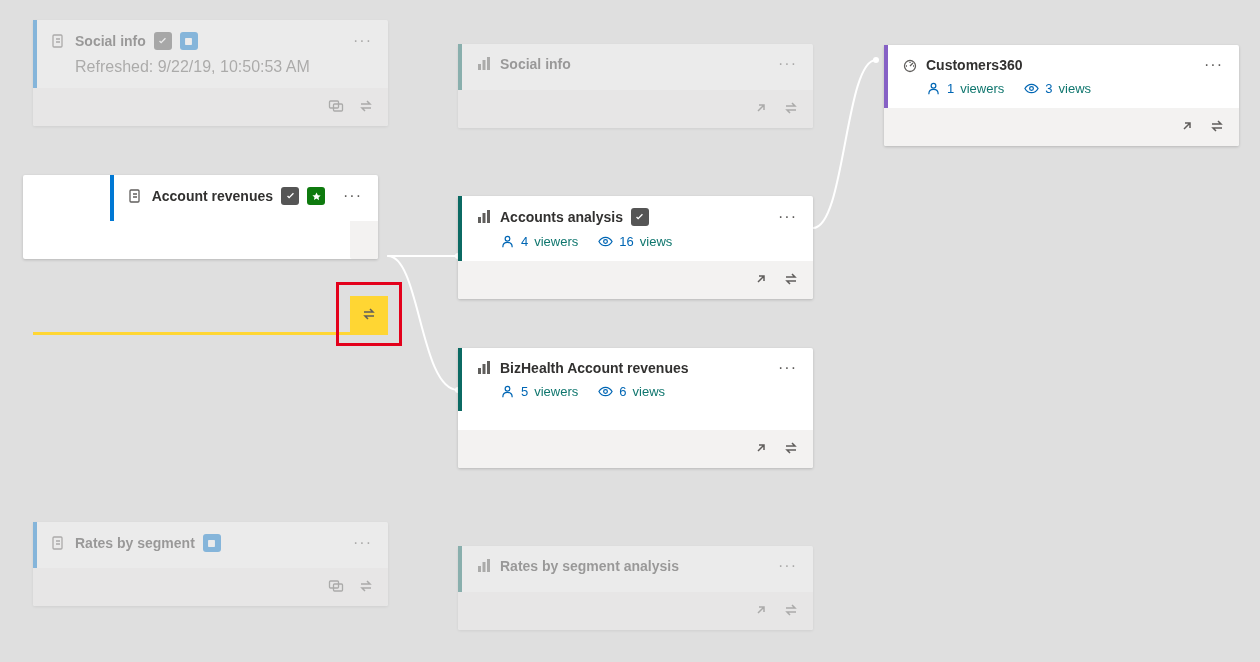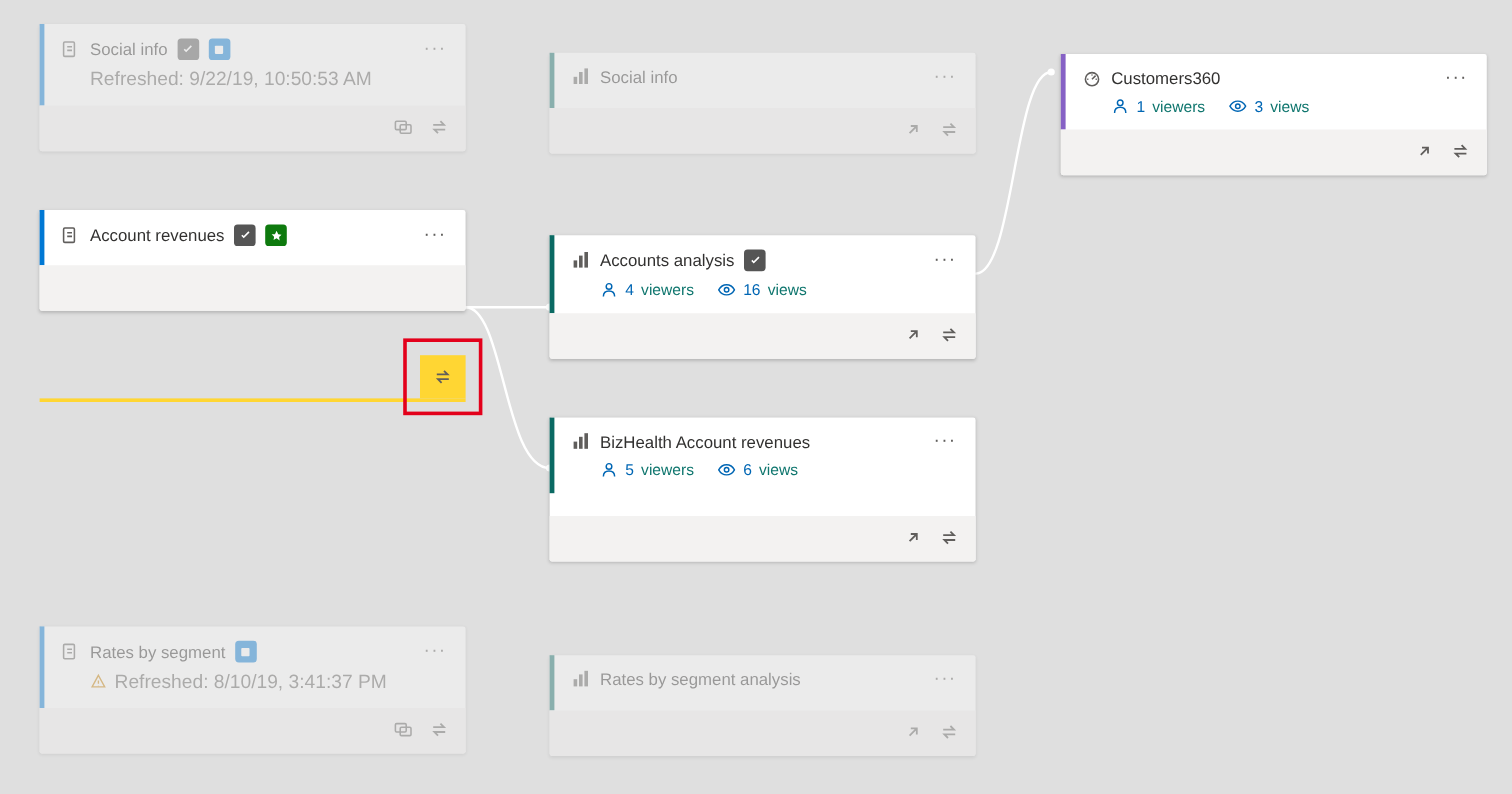--- a/index.html
+++ b/index.html
@@ -57,21 +57,21 @@
     min-height: 46px;
   }
 
   .title-row {
     display: flex;
     align-items: center;
     gap: 8px;
   }
   .title {
     font-size: 14px;
-    font-weight: 400;
+    font-weight: 700;
     color: #323130;
   }
   .spacer { flex: 1; }
 
   .sub {
     font-size: 16px;
     color: #605e5c;
     padding-left: 24px;
   }
   .sub.warn { color: #605e5c; }
@@ -210,21 +210,21 @@
     <span><svg viewBox="0 0 16 16" fill="none" stroke="currentColor" stroke-width="1.3">
           <rect x="1.5" y="3" width="9" height="7" rx="1"></rect>
           <rect x="5.5" y="6" width="9" height="7" rx="1"></rect>
         </svg></span>
     <span><svg viewBox="0 0 16 16" fill="none" stroke="currentColor" stroke-width="1.5">
           <path d="M3 6h9l-3-3M13 10H4l3 3"></path>
         </svg></span>
   </div>
 </div>
 
-<div class="card" style="left:33px; top:175px;">
+<div class="card" style="left:23px; top:175px;align-items:flex-end;">
   <div class="card-top">
     <div class="vrule blue"></div>
     <div class="card-body">
       <div class="title-row">
         <span class="type-ico">
           <svg viewBox="0 0 16 16" fill="none" stroke="currentColor" stroke-width="1.3">
               <rect x="2" y="2" width="9" height="12" rx="1"></rect>
               <path d="M5 6h4M5 9h4"></path>
             </svg>
         </span>
@@ -269,29 +269,20 @@
         </span>
         <span class="title">Rates by segment</span>
         <span class="chip bl">
           <svg viewBox="0 0 16 16" width="11" height="11" fill="#fff">
               <rect x="3" y="3" width="10" height="10" rx="1"></rect>
             </svg>
         </span>
         <span class="spacer"></span>
         <span class="more">···</span>
       </div>
-      <div class="sub warn">
-        <span class="sub-warn-ico">
-          <svg viewBox="0 0 16 16" fill="none" stroke="currentColor" stroke-width="1.3">
-              <path d="M8 2l6 11H2z"></path>
-              <path d="M8 7v3M8 12v.5"></path>
-            </svg>
-        </span>
-        <span>Refreshed: 8/10/19, 3:41:37 PM</span>
-      </div>
     </div>
   </div>
   <div class="card-footer">
     <span><svg viewBox="0 0 16 16" fill="none" stroke="currentColor" stroke-width="1.3">
           <rect x="1.5" y="3" width="9" height="7" rx="1"></rect>
           <rect x="5.5" y="6" width="9" height="7" rx="1"></rect>
         </svg></span>
     <span><svg viewBox="0 0 16 16" fill="none" stroke="currentColor" stroke-width="1.5">
           <path d="M3 6h9l-3-3M13 10H4l3 3"></path>
         </svg></span>

